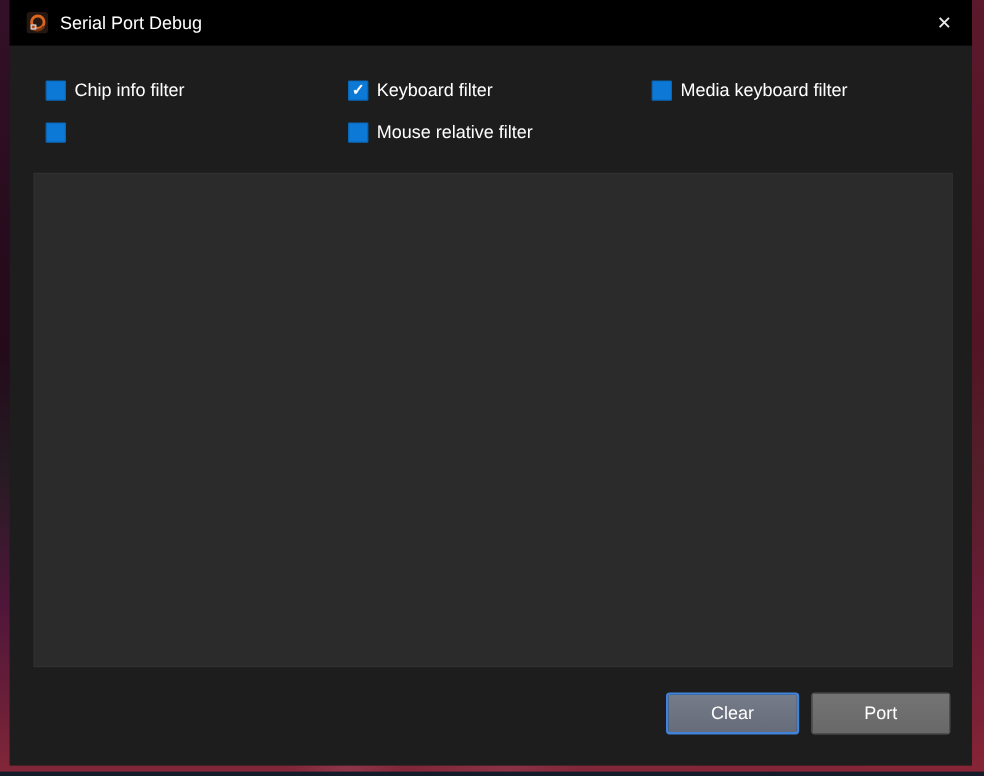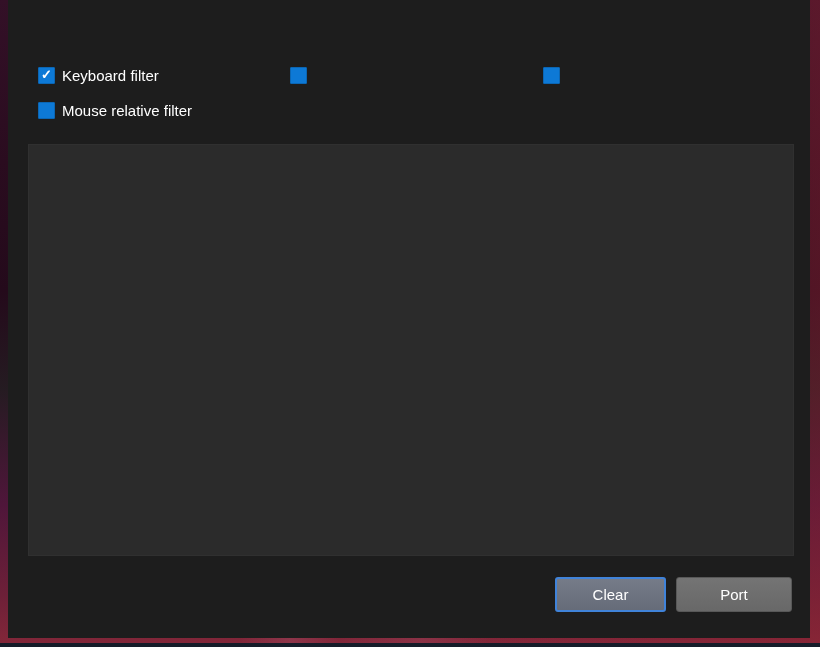--- a/index.html
+++ b/index.html
@@ -87,30 +87,46 @@
 </style>
 </head>
 <body>
 
 <div class="wallpaper"></div>
 <div class="wallpaper-streaks"></div>
 <div class="taskbar-strip"></div>
 
 <div class="dialog">
 
+  <div class="titlebar">
+    <svg class="app-icon" viewBox="0 0 18 18">
+      <rect x="0" y="0" width="18" height="18" rx="3" fill="#241712"></rect>
+      <circle cx="9.5" cy="8.5" r="5.2" fill="none" stroke="#d9651f" stroke-width="2.4"></circle>
+      <path d="M4 13 A 6.5 6.5 0 0 0 14.5 12" fill="none" stroke="#7a3413" stroke-width="2"></path>
+      <rect x="3.4" y="10.2" width="5" height="4.6" rx="0.8" fill="#c8c2bc"></rect>
+      <circle cx="5.8" cy="12.4" r="1.2" fill="#b8431c"></circle>
+    </svg>
+    <span class="title-text">Serial Port Debug</span>
+    <span class="close-btn">✕</span>
+  </div>
 
   <div class="filter-grid">
+    <div class="filter-item">
+      <span class="checkbox"></span>
+      <span class="filter-label">Chip info filter</span>
+    </div>
     <div class="filter-item checked">
       <span class="checkbox">
           <span class="check">✓</span>
         </span>
       <span class="filter-label">Keyboard filter</span>
     </div>
     <div class="filter-item">
       <span class="checkbox"></span>
+      <span class="filter-label">Media keyboard filter</span>
     </div>
     <div class="filter-item">
       <span class="checkbox"></span>
     </div>
     <div class="filter-item">
       <span class="checkbox"></span>
       <span class="filter-label">Mouse relative filter</span>
     </div>
   </div>
 

